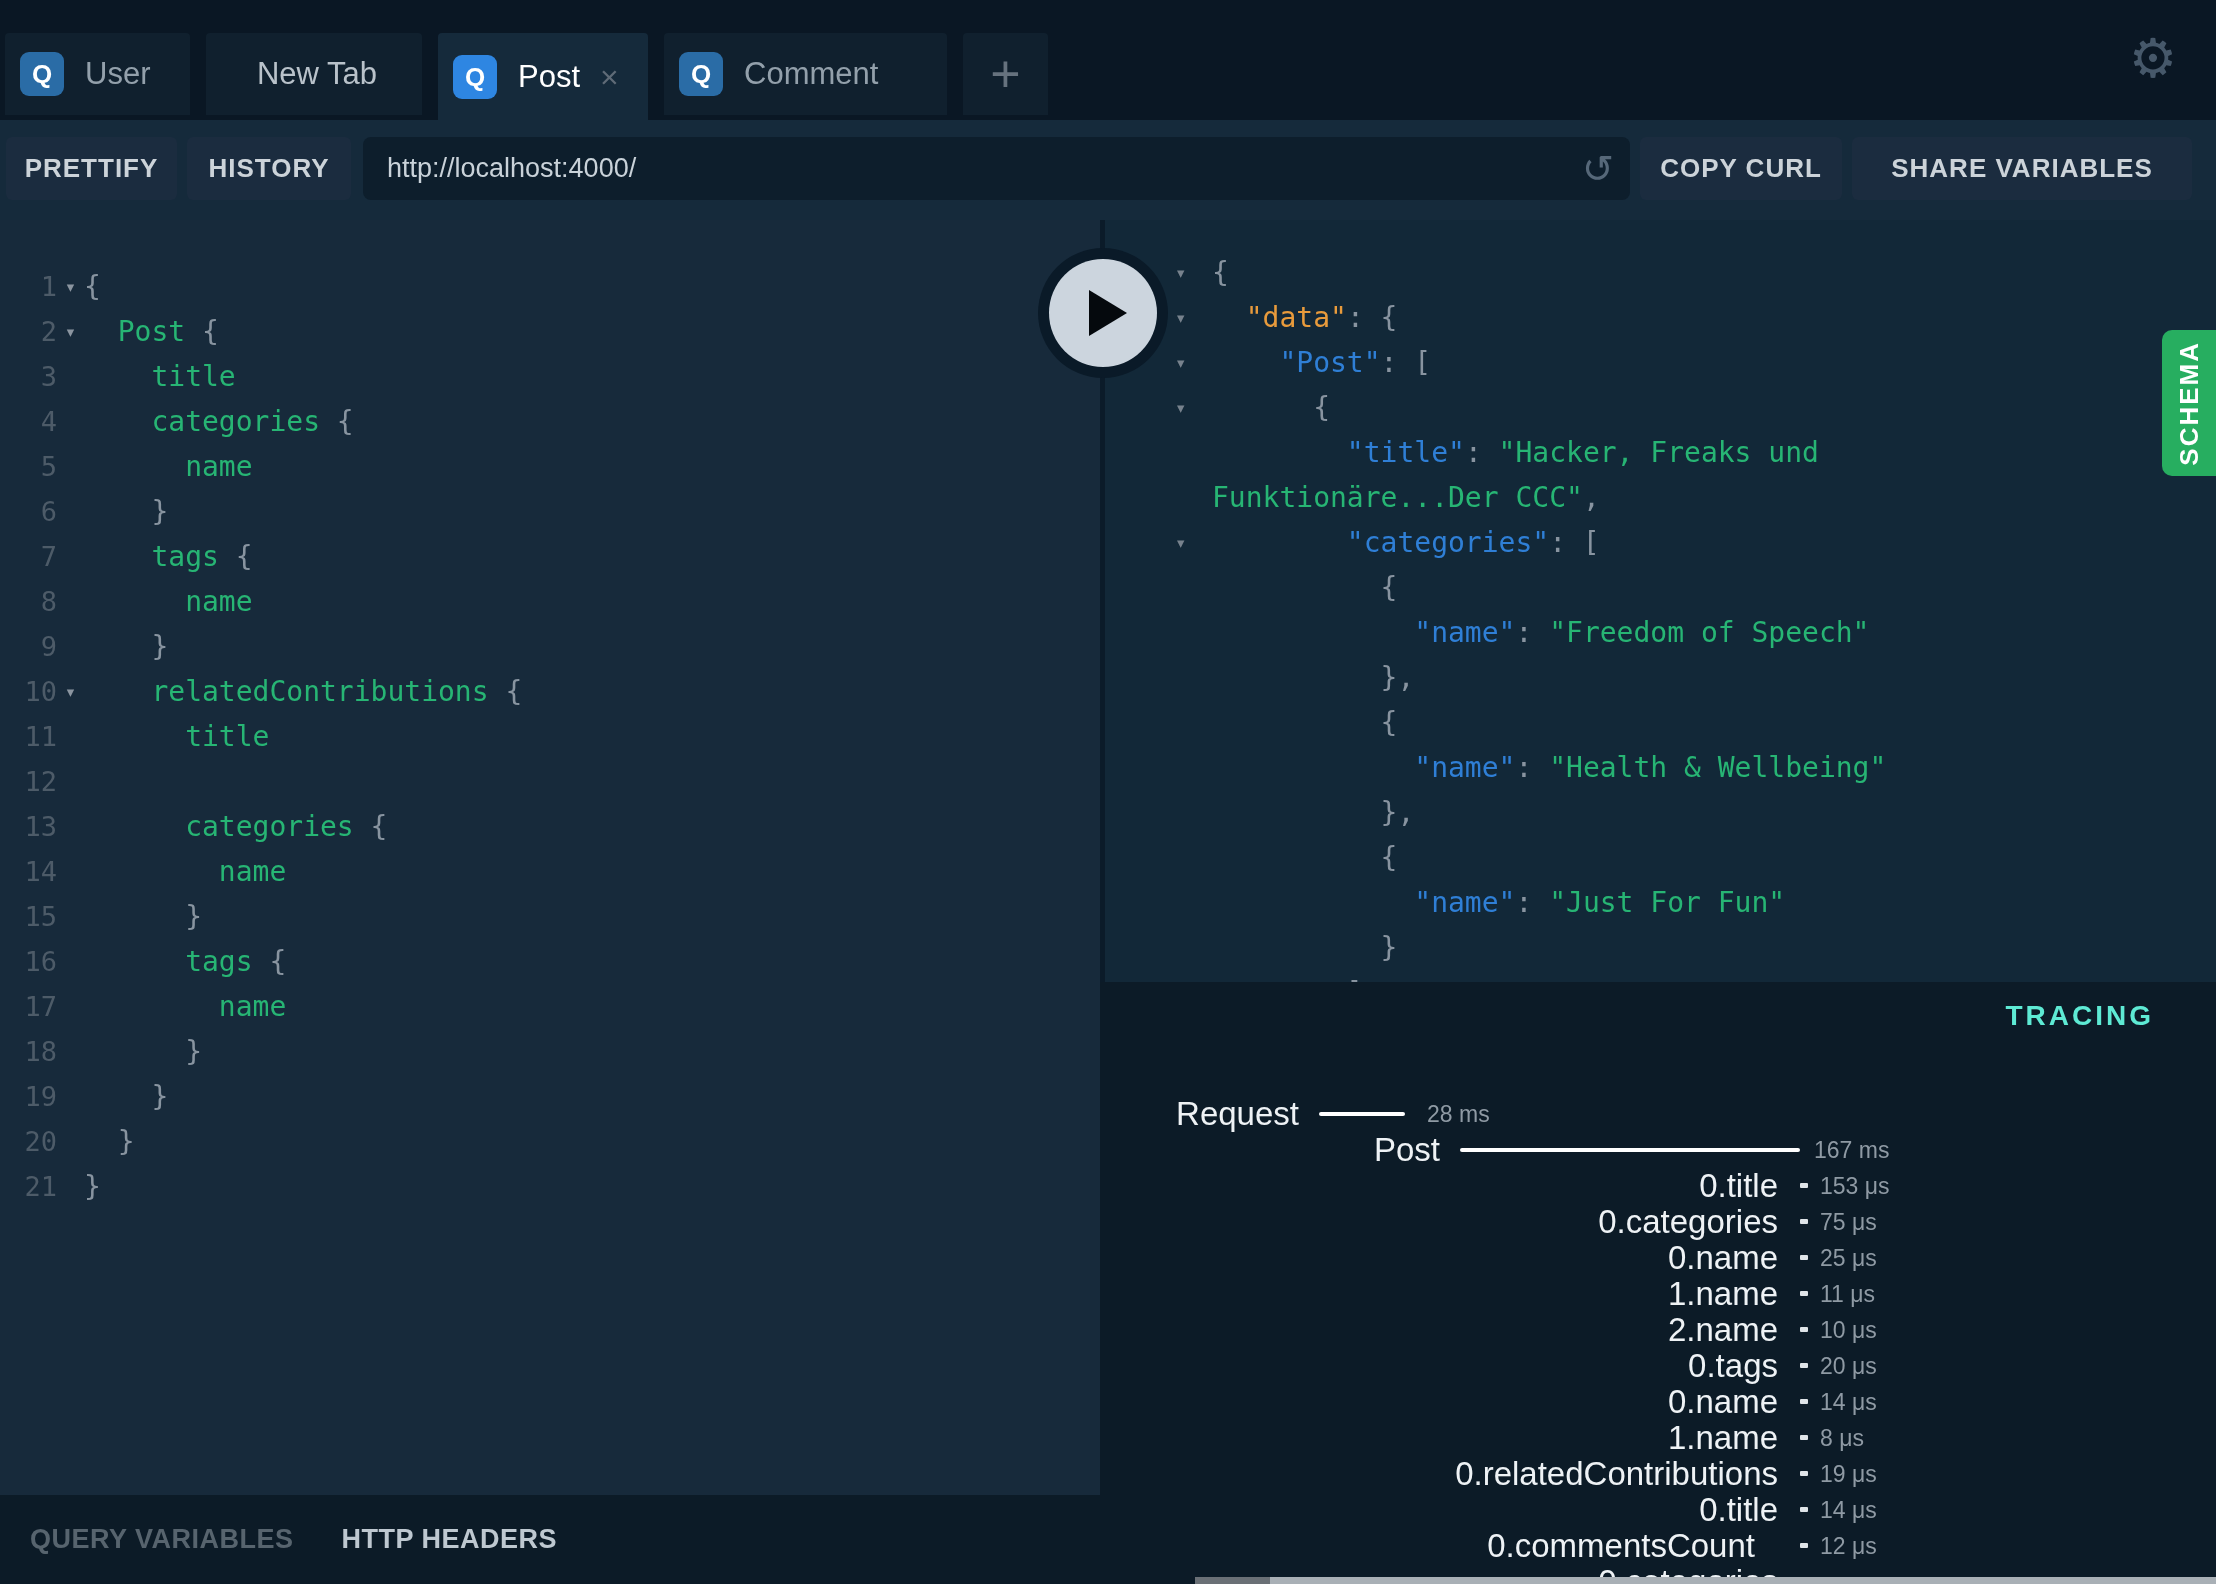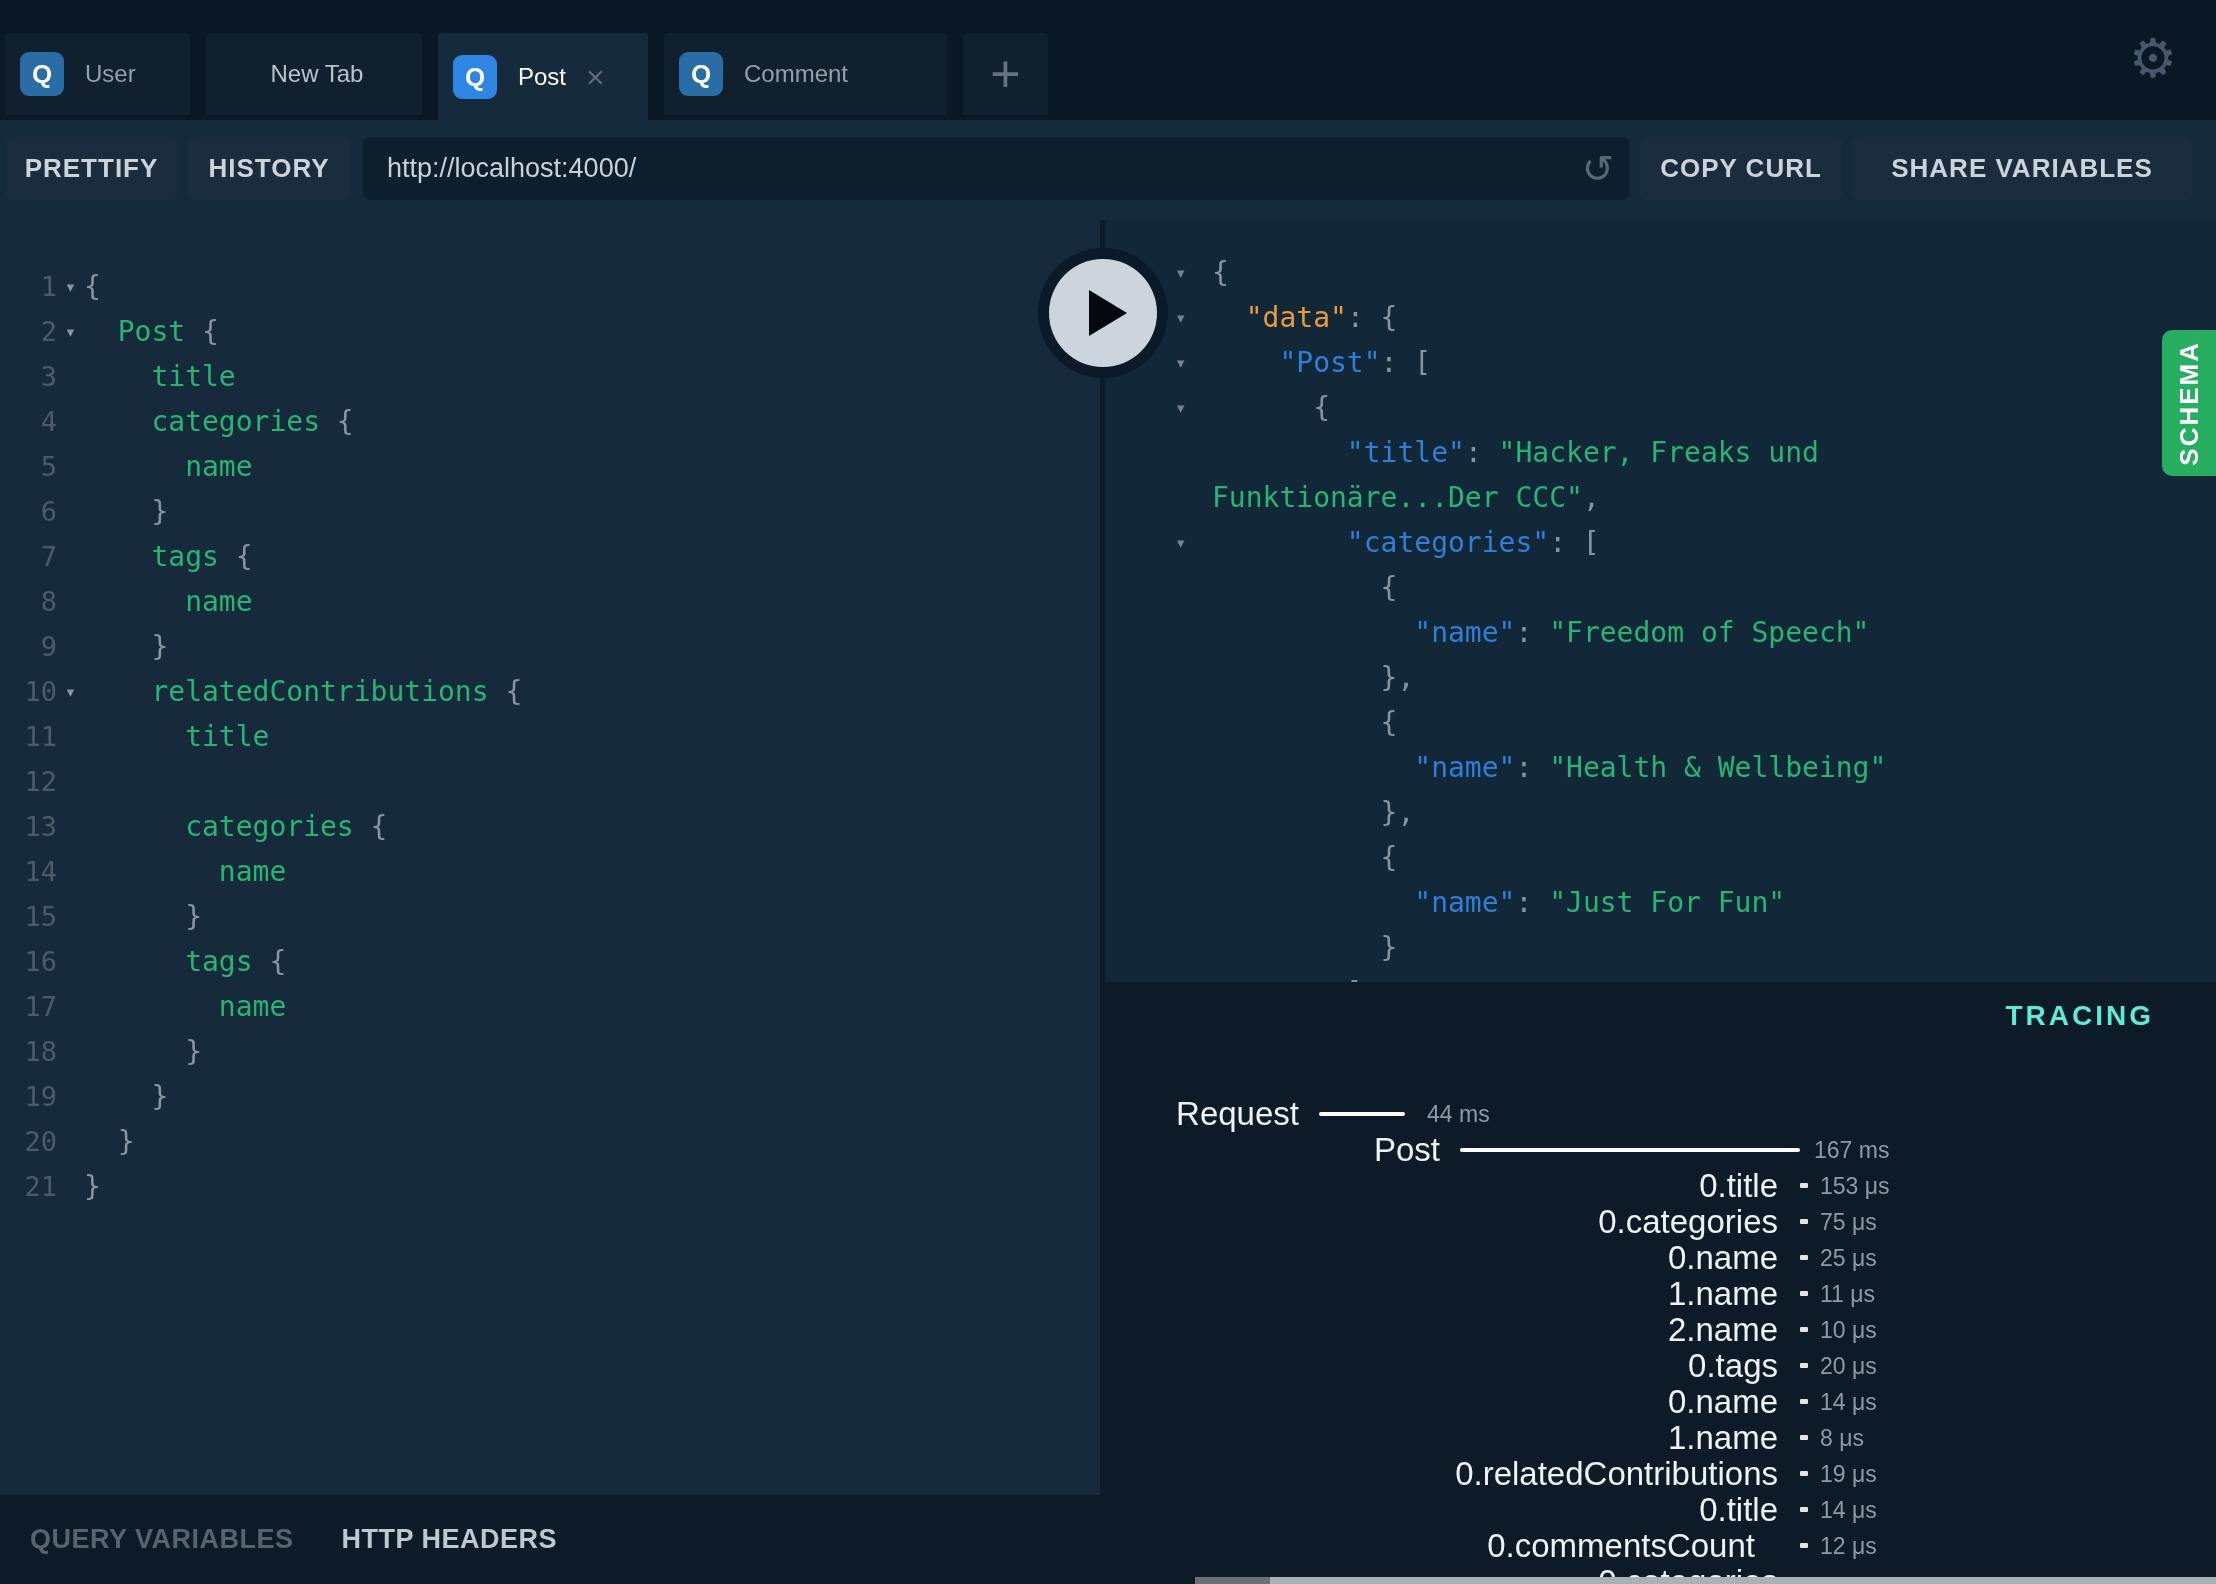--- a/index.html
+++ b/index.html
@@ -13,21 +13,21 @@
   .tab { height:82px; background:#10202e; border-radius:4px 4px 0 0; display:flex; align-items:center; cursor:default; }
   .tab.t1 { width:185px; }
   .tab.t2 { width:216px; justify-content:center; }
   .tab.t3 { width:210px; }
   .tab.t4 { width:283px; }
   .tab.active { height:88px; background:#152a3b; }
   .qbadge { width:44px; height:44px; border-radius:9px; background:#2a6ca6; color:#fff;
             font-weight:bold; font-size:26px; display:flex; align-items:center; justify-content:center;
             margin-left:15px; flex:none; }
   .tab.active .qbadge { background:#2e86e2; }
-  .tab-label { margin-left:21px; font-size:24px; color:#93a0ab; white-space:nowrap; }
+  .tab-label { margin-left:21px; font-size:31px; color:#93a0ab; white-space:nowrap; }
   .tab.t2 .tab-label { margin-left:6px; color:#b9c2ca;text-align:right; }
   .tab.active .tab-label { color:#ffffff; }
   .tab-close { margin-left:20px; color:#5f6b77; font-size:32px; line-height:32px; }
   .plus-tab { width:85px; height:82px; background:#10202e; border-radius:4px 4px 0 0;
               display:flex; align-items:center; justify-content:center;
               color:#66727e; font-size:52px; font-weight:300; }
   .gear { position:absolute; left:2124px; top:30px; width:58px; height:58px; color:#46586a;
           font-size:54px; line-height:58px; text-align:center; font-family:"DejaVu Sans",sans-serif; }
 
   
@@ -275,21 +275,21 @@
     </div>
     <div class="schema-tab">
       <span>SCHEMA</span>
     </div>
     <div class="tracing">
       <div class="tracing-title">TRACING</div>
       <div class="trows" id="trace-rows">
           <div class="trow">
             <span class="tlabel" style="right: 917px;">Request</span>
             <span class="tbar" style="left: 219px; width: 86px;"></span>
-            <span class="tdur" style="left: 327px;">44 ms</span>
+            <span class="tdur" style="left: 327px;">28 ms</span>
           </div>
           <div class="trow">
             <span class="tlabel" style="right: 776px;">Post</span>
             <span class="tbar" style="left: 360px; width: 340px;"></span>
             <span class="tdur" style="left: 714px;">167 ms</span>
           </div>
           <div class="trow">
             <span class="tlabel" style="right: 438px;">0.title</span>
             <span class="ttick"></span>
             <span class="tdur" style="left: 720px;">153 μs</span>

